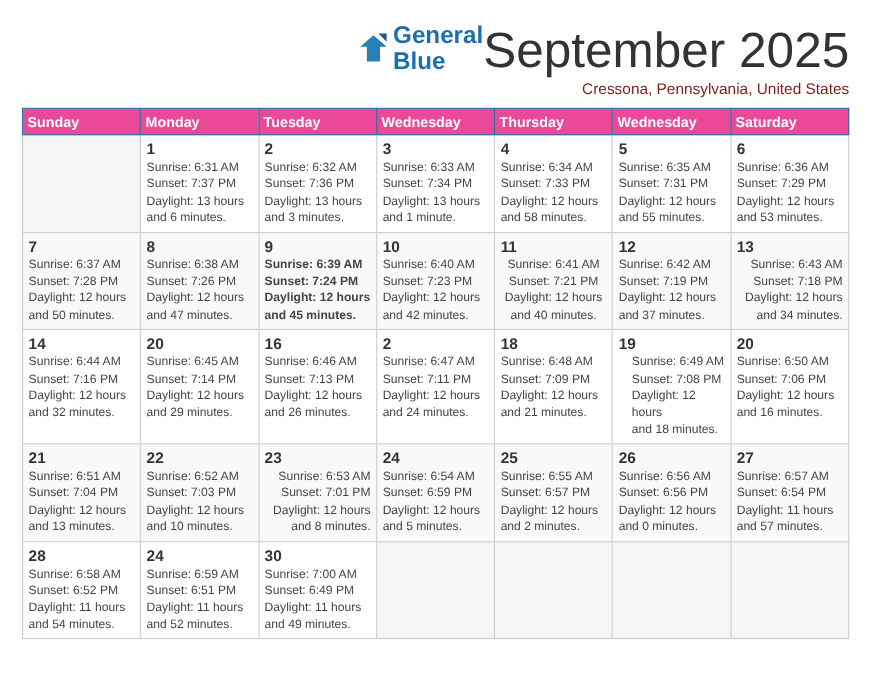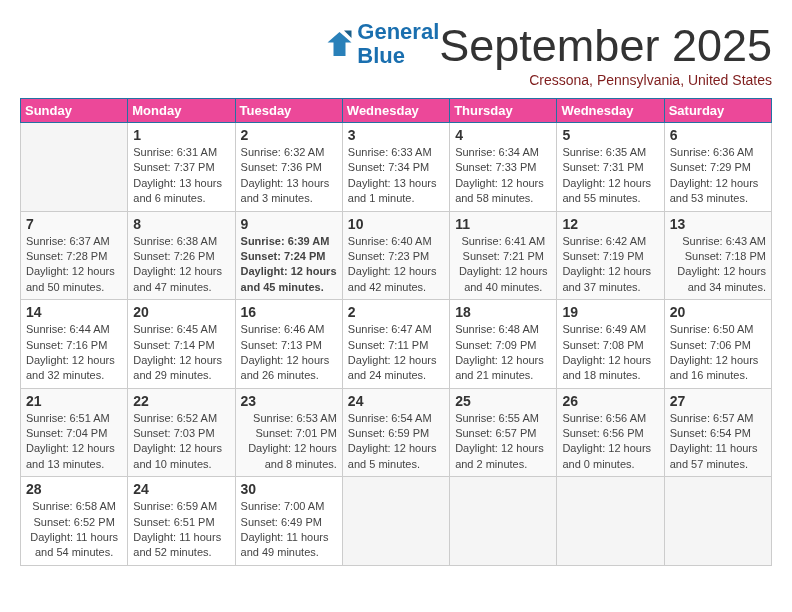--- a/index.html
+++ b/index.html
@@ -246,21 +246,21 @@
         </td>
         <td>
           <span class="day-number">18</span>
           <div class="day-info" style="white-space: pre-line;">Sunrise: 6:48 AM
 Sunset: 7:09 PM
 Daylight: 12 hours
 and 21 minutes.</div>
         </td>
         <td>
           <span class="day-number">19</span>
-          <div class="day-info" style="white-space: pre-line;">Sunrise: 6:49 AM
+          <div class="day-info" style="white-space: pre-line; margin-left: 12px;">Sunrise: 6:49 AM
 Sunset: 7:08 PM
 Daylight: 12 hours
 and 18 minutes.</div>
         </td>
         <td>
           <span class="day-number">20</span>
           <div class="day-info" style="white-space: pre-line;">Sunrise: 6:50 AM
 Sunset: 7:06 PM
 Daylight: 12 hours
 and 16 minutes.</div>
@@ -313,21 +313,21 @@
           <span class="day-number">27</span>
           <div class="day-info" style="white-space: pre-line;">Sunrise: 6:57 AM
 Sunset: 6:54 PM
 Daylight: 11 hours
 and 57 minutes.</div>
         </td>
       </tr>
       <tr>
         <td>
           <span class="day-number">28</span>
-          <div class="day-info" style="white-space: pre-line; text-align: center;">Sunrise: 6:58 AM
+          <div class="day-info" style="white-space: pre-line;">Sunrise: 6:58 AM
 Sunset: 6:52 PM
 Daylight: 11 hours
 and 54 minutes.</div>
         </td>
         <td>
           <span class="day-number">24</span>
           <div class="day-info" style="white-space: pre-line;">Sunrise: 6:59 AM
 Sunset: 6:51 PM
 Daylight: 11 hours
 and 52 minutes.</div>

